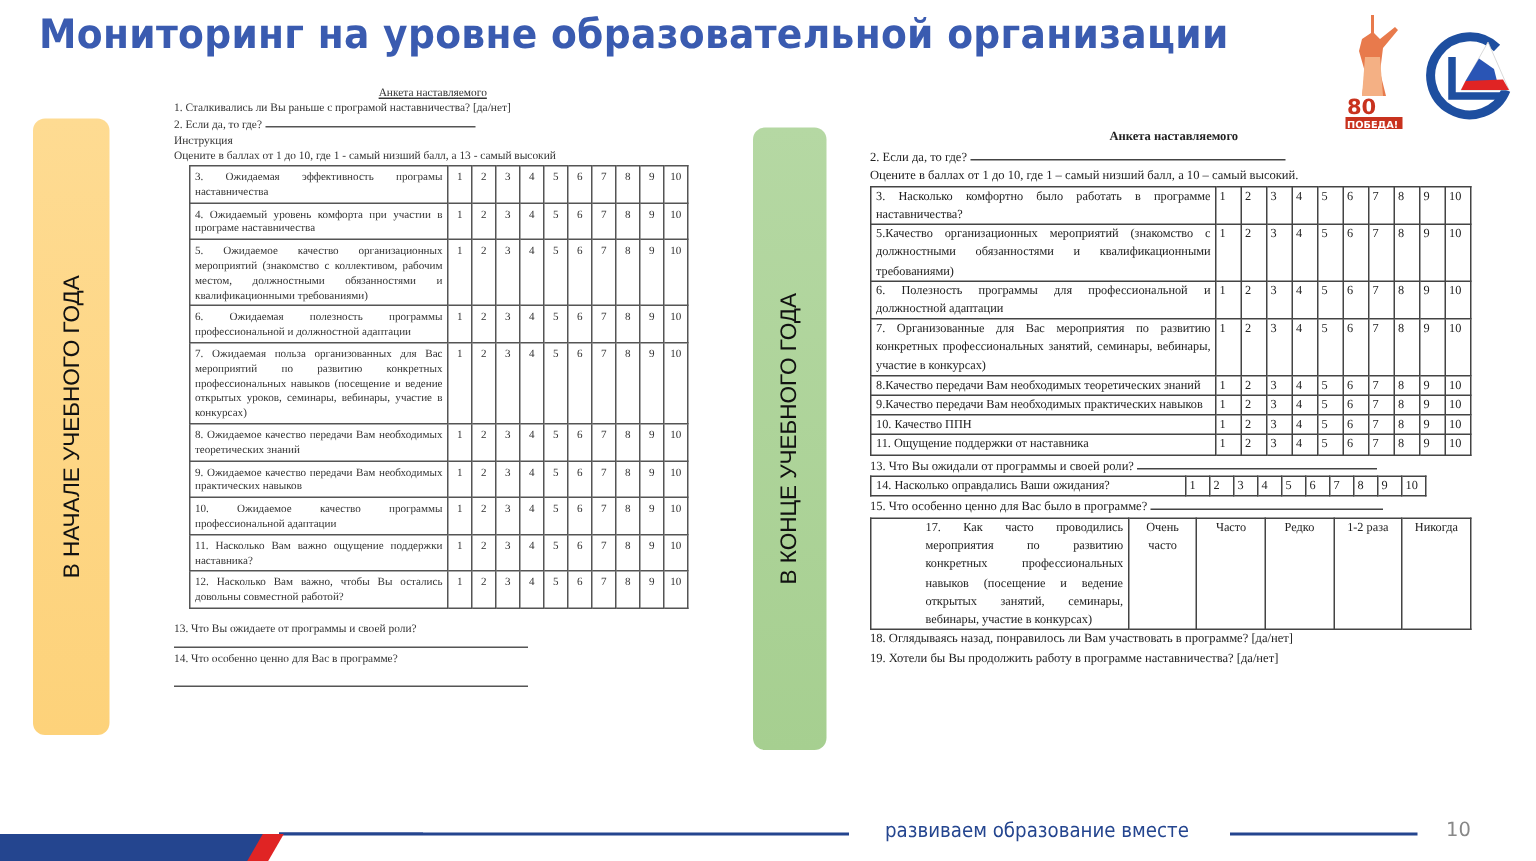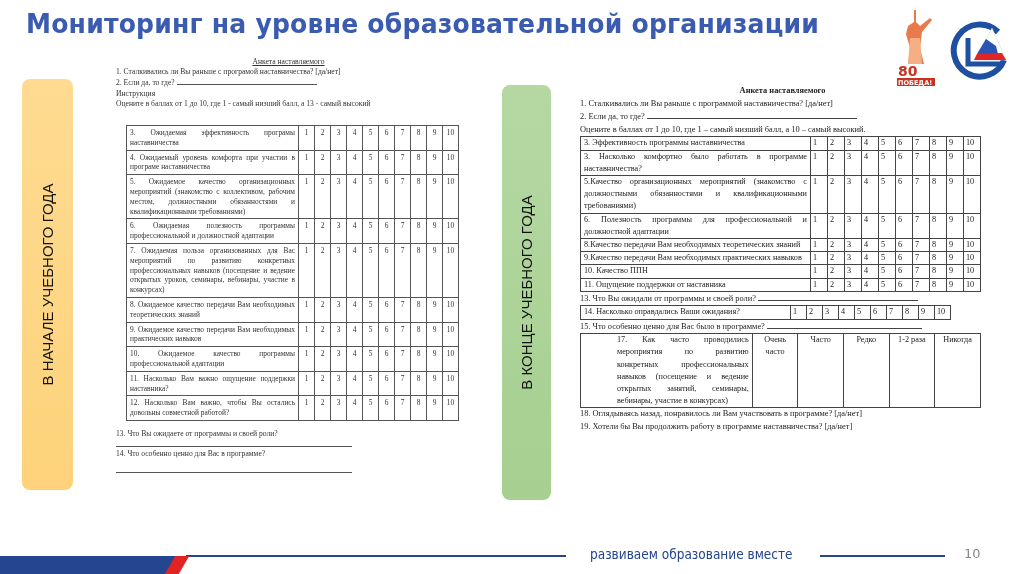--- a/index.html
+++ b/index.html
@@ -23,21 +23,21 @@
   .side-bar.start { left: 22px; top: 79px; width: 51px; height: 411px; background: linear-gradient(#fedb92, #fdd27a); }
   .side-bar.end { left: 502px; top: 85px; width: 49px; height: 415px; background: linear-gradient(#b5d8a3, #a6cf90); }
   .side-bar span {
     transform: rotate(-90deg); white-space: nowrap;
     font-family: "Liberation Sans", sans-serif; font-size: 15px; color: #111;
   }
 
   
   .form-left { position: absolute; left: 116px; top: 57px; width: 345px; font-size: 7.6px; line-height: 10.2px; color: #333; }
   .form-left .ftitle { text-align: center; text-decoration: underline; }
-  .form-left table { border-collapse: collapse; margin-top: 16px; margin-left: 10px; width: 333px; }
+  .form-left table { border-collapse: collapse; margin-top: 1px; margin-left: 10px; width: 333px; }
   .form-left td { border: 1px solid #555; vertical-align: top; padding: 2px 3px; font-size: 7.4px; line-height: 9.8px; }
   .form-left td.q { width: 172px; text-align: justify; }
   .form-left td.n { width: 16px; text-align: center; padding: 2px 0; }
   .form-left .after { margin-top: 8px; }
   .form-left .after div { margin-bottom: 4px; }
   .form-left .uline { display: block; width: 236px; border-bottom: 1px solid #555; height: 4px; margin-bottom: 2px; }
 
   
   .form-right { position: absolute; left: 580px; top: 85px; width: 405px; font-size: 8.4px; line-height: 12.6px; color: #222; }
   .form-right .ftitle { text-align: center; font-weight: bold; }
@@ -232,39 +232,25 @@
   <div class="after">
     <div>13. Что Вы ожидаете от программы и своей роли?</div>
     <span class="uline"></span>
     <div>14. Что особенно ценно для Вас в программе?</div>
     <span class="uline" style="margin-top:10px"></span>
   </div>
 </div>
 
 <div class="form-right">
   <div class="ftitle">Анкета наставляемого</div>
-  <div>1.  Сталкивались ли Вы раньше с программой наставничества? [да/нет]</div>
   <div><span>2.  Если да, то где? </span><span class="blank" style="width:210px"></span></div>
   <div>Оцените в баллах от 1 до 10, где 1 – самый низший балл, а 10 – самый высокий.</div>
   <table>
     <tbody id="right-rows">
         <tr>
-          <td class="q">3. Эффективность  программы наставничества</td>
-          <td class="n">1</td>
-          <td class="n">2</td>
-          <td class="n">3</td>
-          <td class="n">4</td>
-          <td class="n">5</td>
-          <td class="n">6</td>
-          <td class="n">7</td>
-          <td class="n">8</td>
-          <td class="n">9</td>
-          <td class="n">10</td>
-        </tr>
-        <tr>
           <td class="q">3. Насколько комфортно было работать в программе наставничества?</td>
           <td class="n">1</td>
           <td class="n">2</td>
           <td class="n">3</td>
           <td class="n">4</td>
           <td class="n">5</td>
           <td class="n">6</td>
           <td class="n">7</td>
           <td class="n">8</td>
           <td class="n">9</td>
@@ -278,20 +264,33 @@
           <td class="n">4</td>
           <td class="n">5</td>
           <td class="n">6</td>
           <td class="n">7</td>
           <td class="n">8</td>
           <td class="n">9</td>
           <td class="n">10</td>
         </tr>
         <tr>
           <td class="q">6. Полезность программы для профессиональной и должностной адаптации</td>
+          <td class="n">1</td>
+          <td class="n">2</td>
+          <td class="n">3</td>
+          <td class="n">4</td>
+          <td class="n">5</td>
+          <td class="n">6</td>
+          <td class="n">7</td>
+          <td class="n">8</td>
+          <td class="n">9</td>
+          <td class="n">10</td>
+        </tr>
+        <tr>
+          <td class="q">7. Организованные для Вас мероприятия по развитию конкретных профессиональных занятий, семинары, вебинары, участие в конкурсах)</td>
           <td class="n">1</td>
           <td class="n">2</td>
           <td class="n">3</td>
           <td class="n">4</td>
           <td class="n">5</td>
           <td class="n">6</td>
           <td class="n">7</td>
           <td class="n">8</td>
           <td class="n">9</td>
           <td class="n">10</td>

